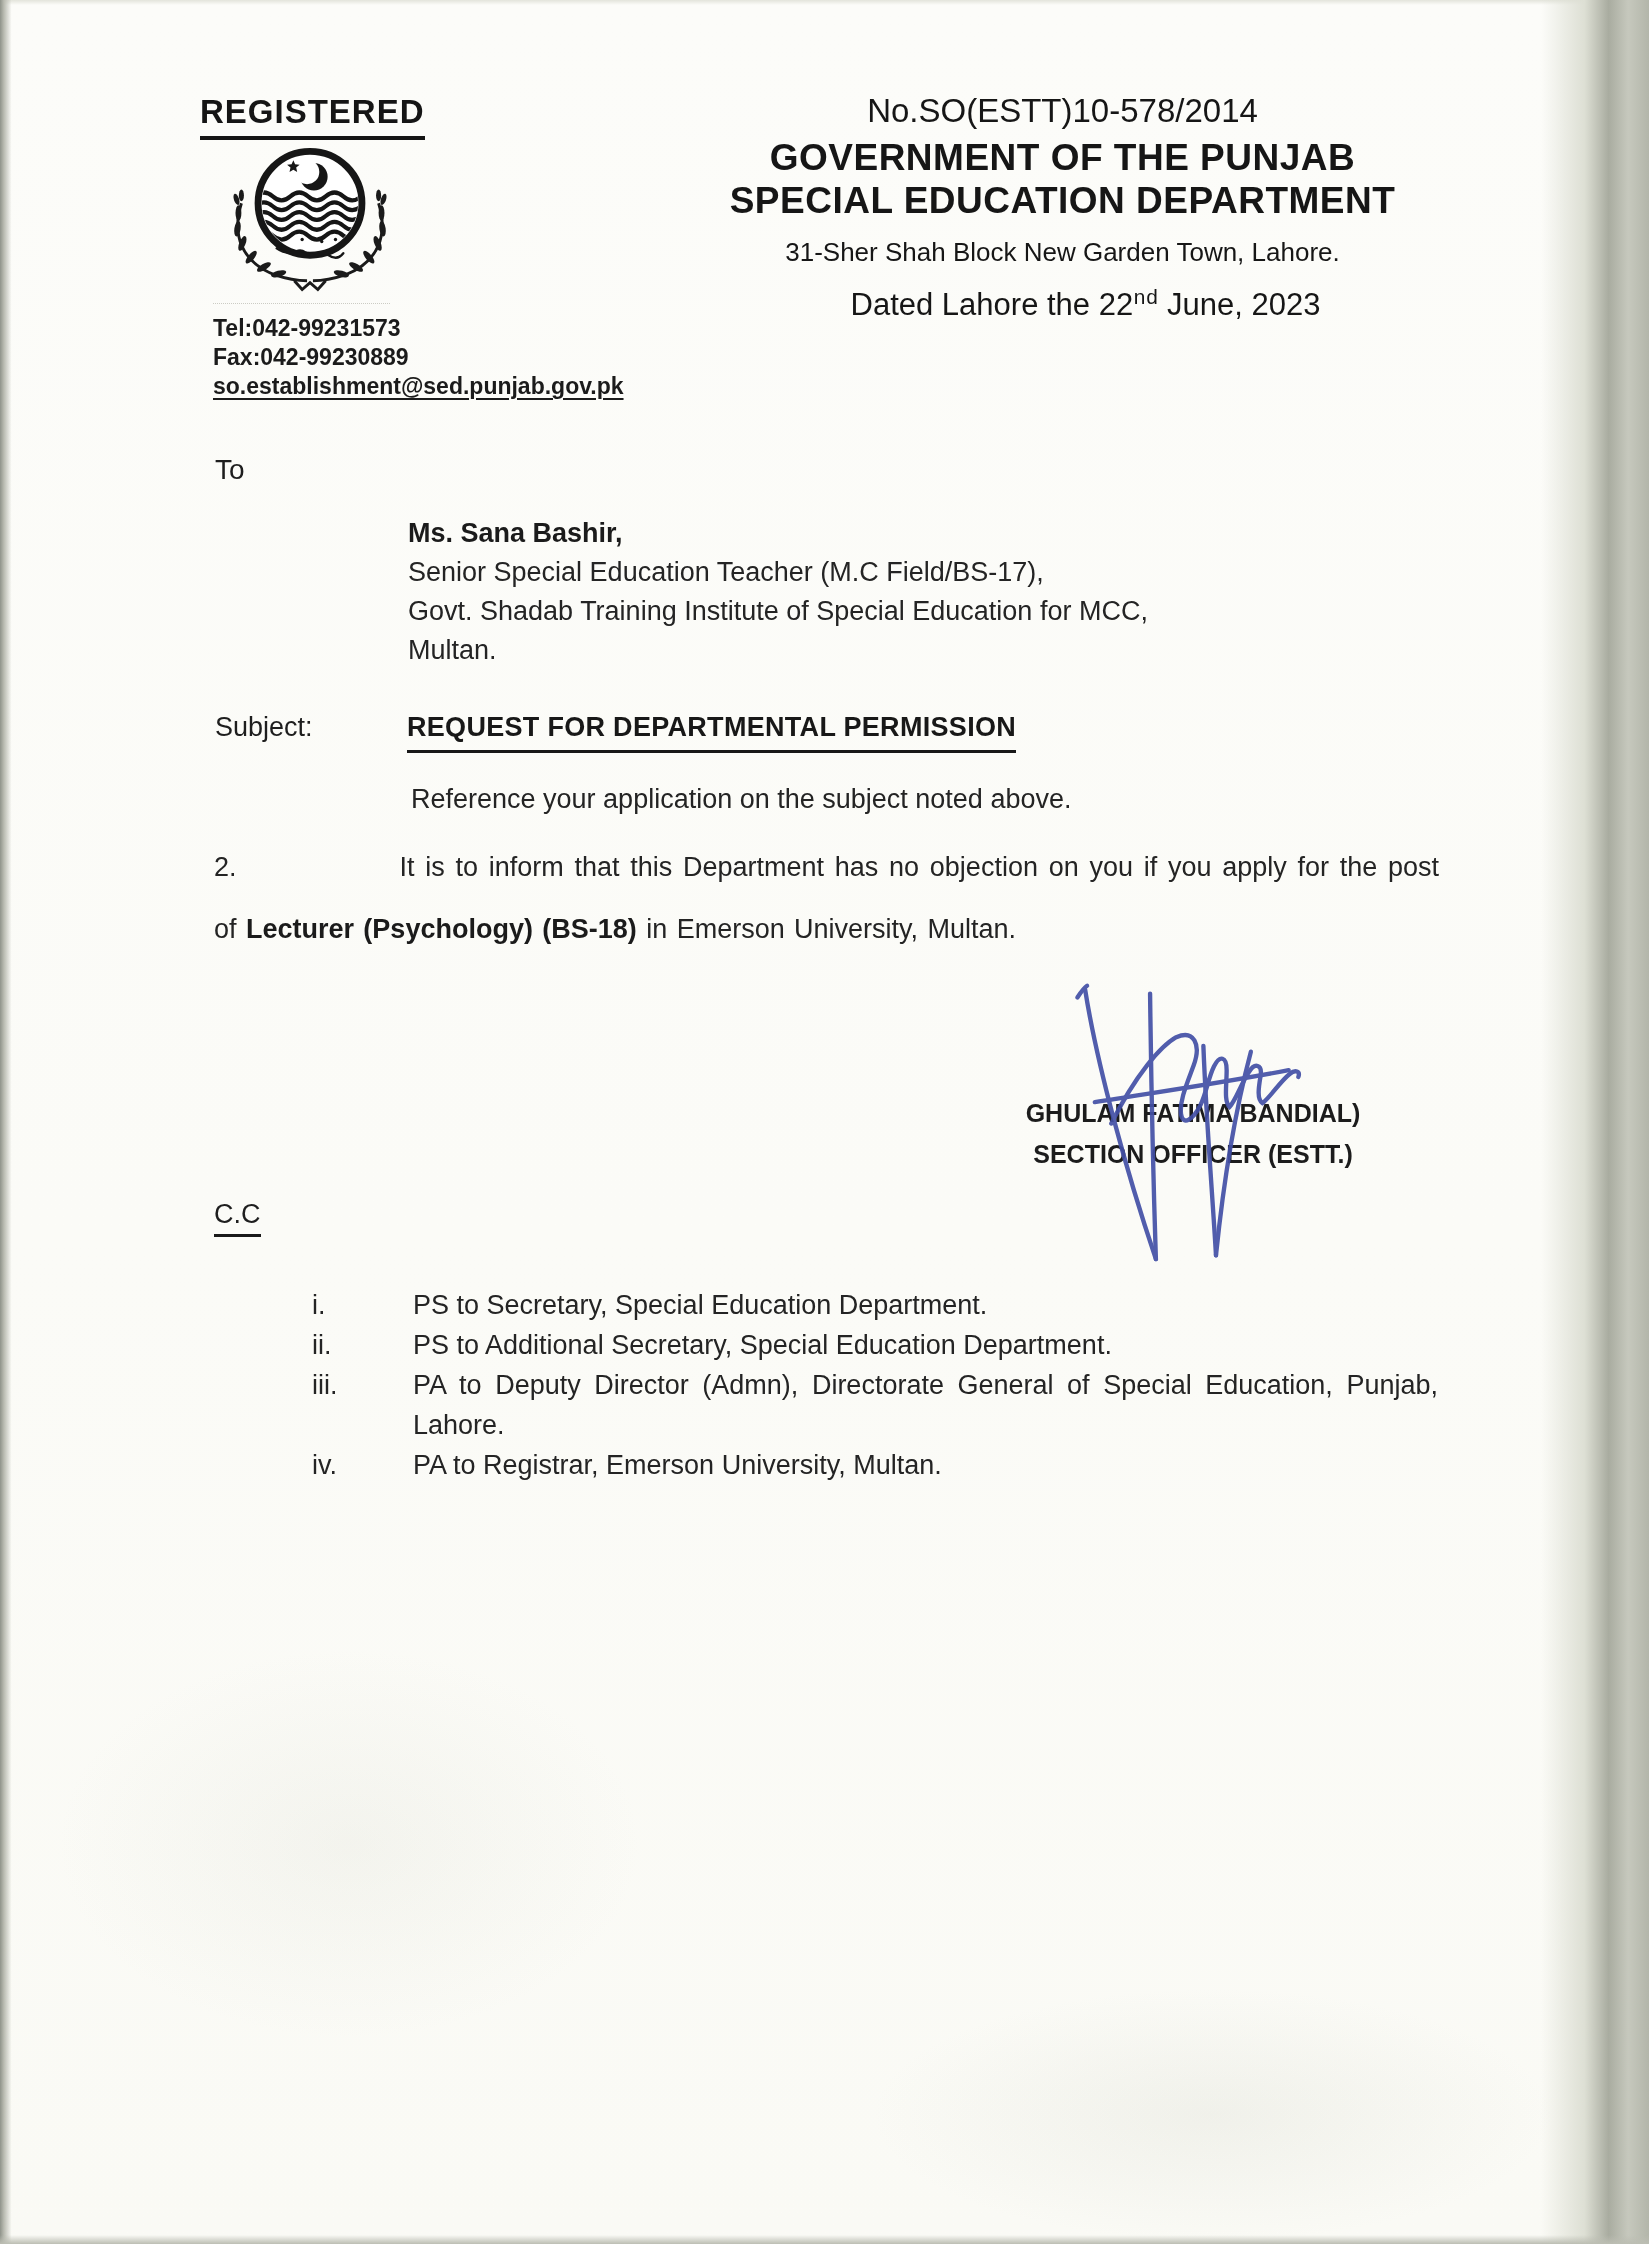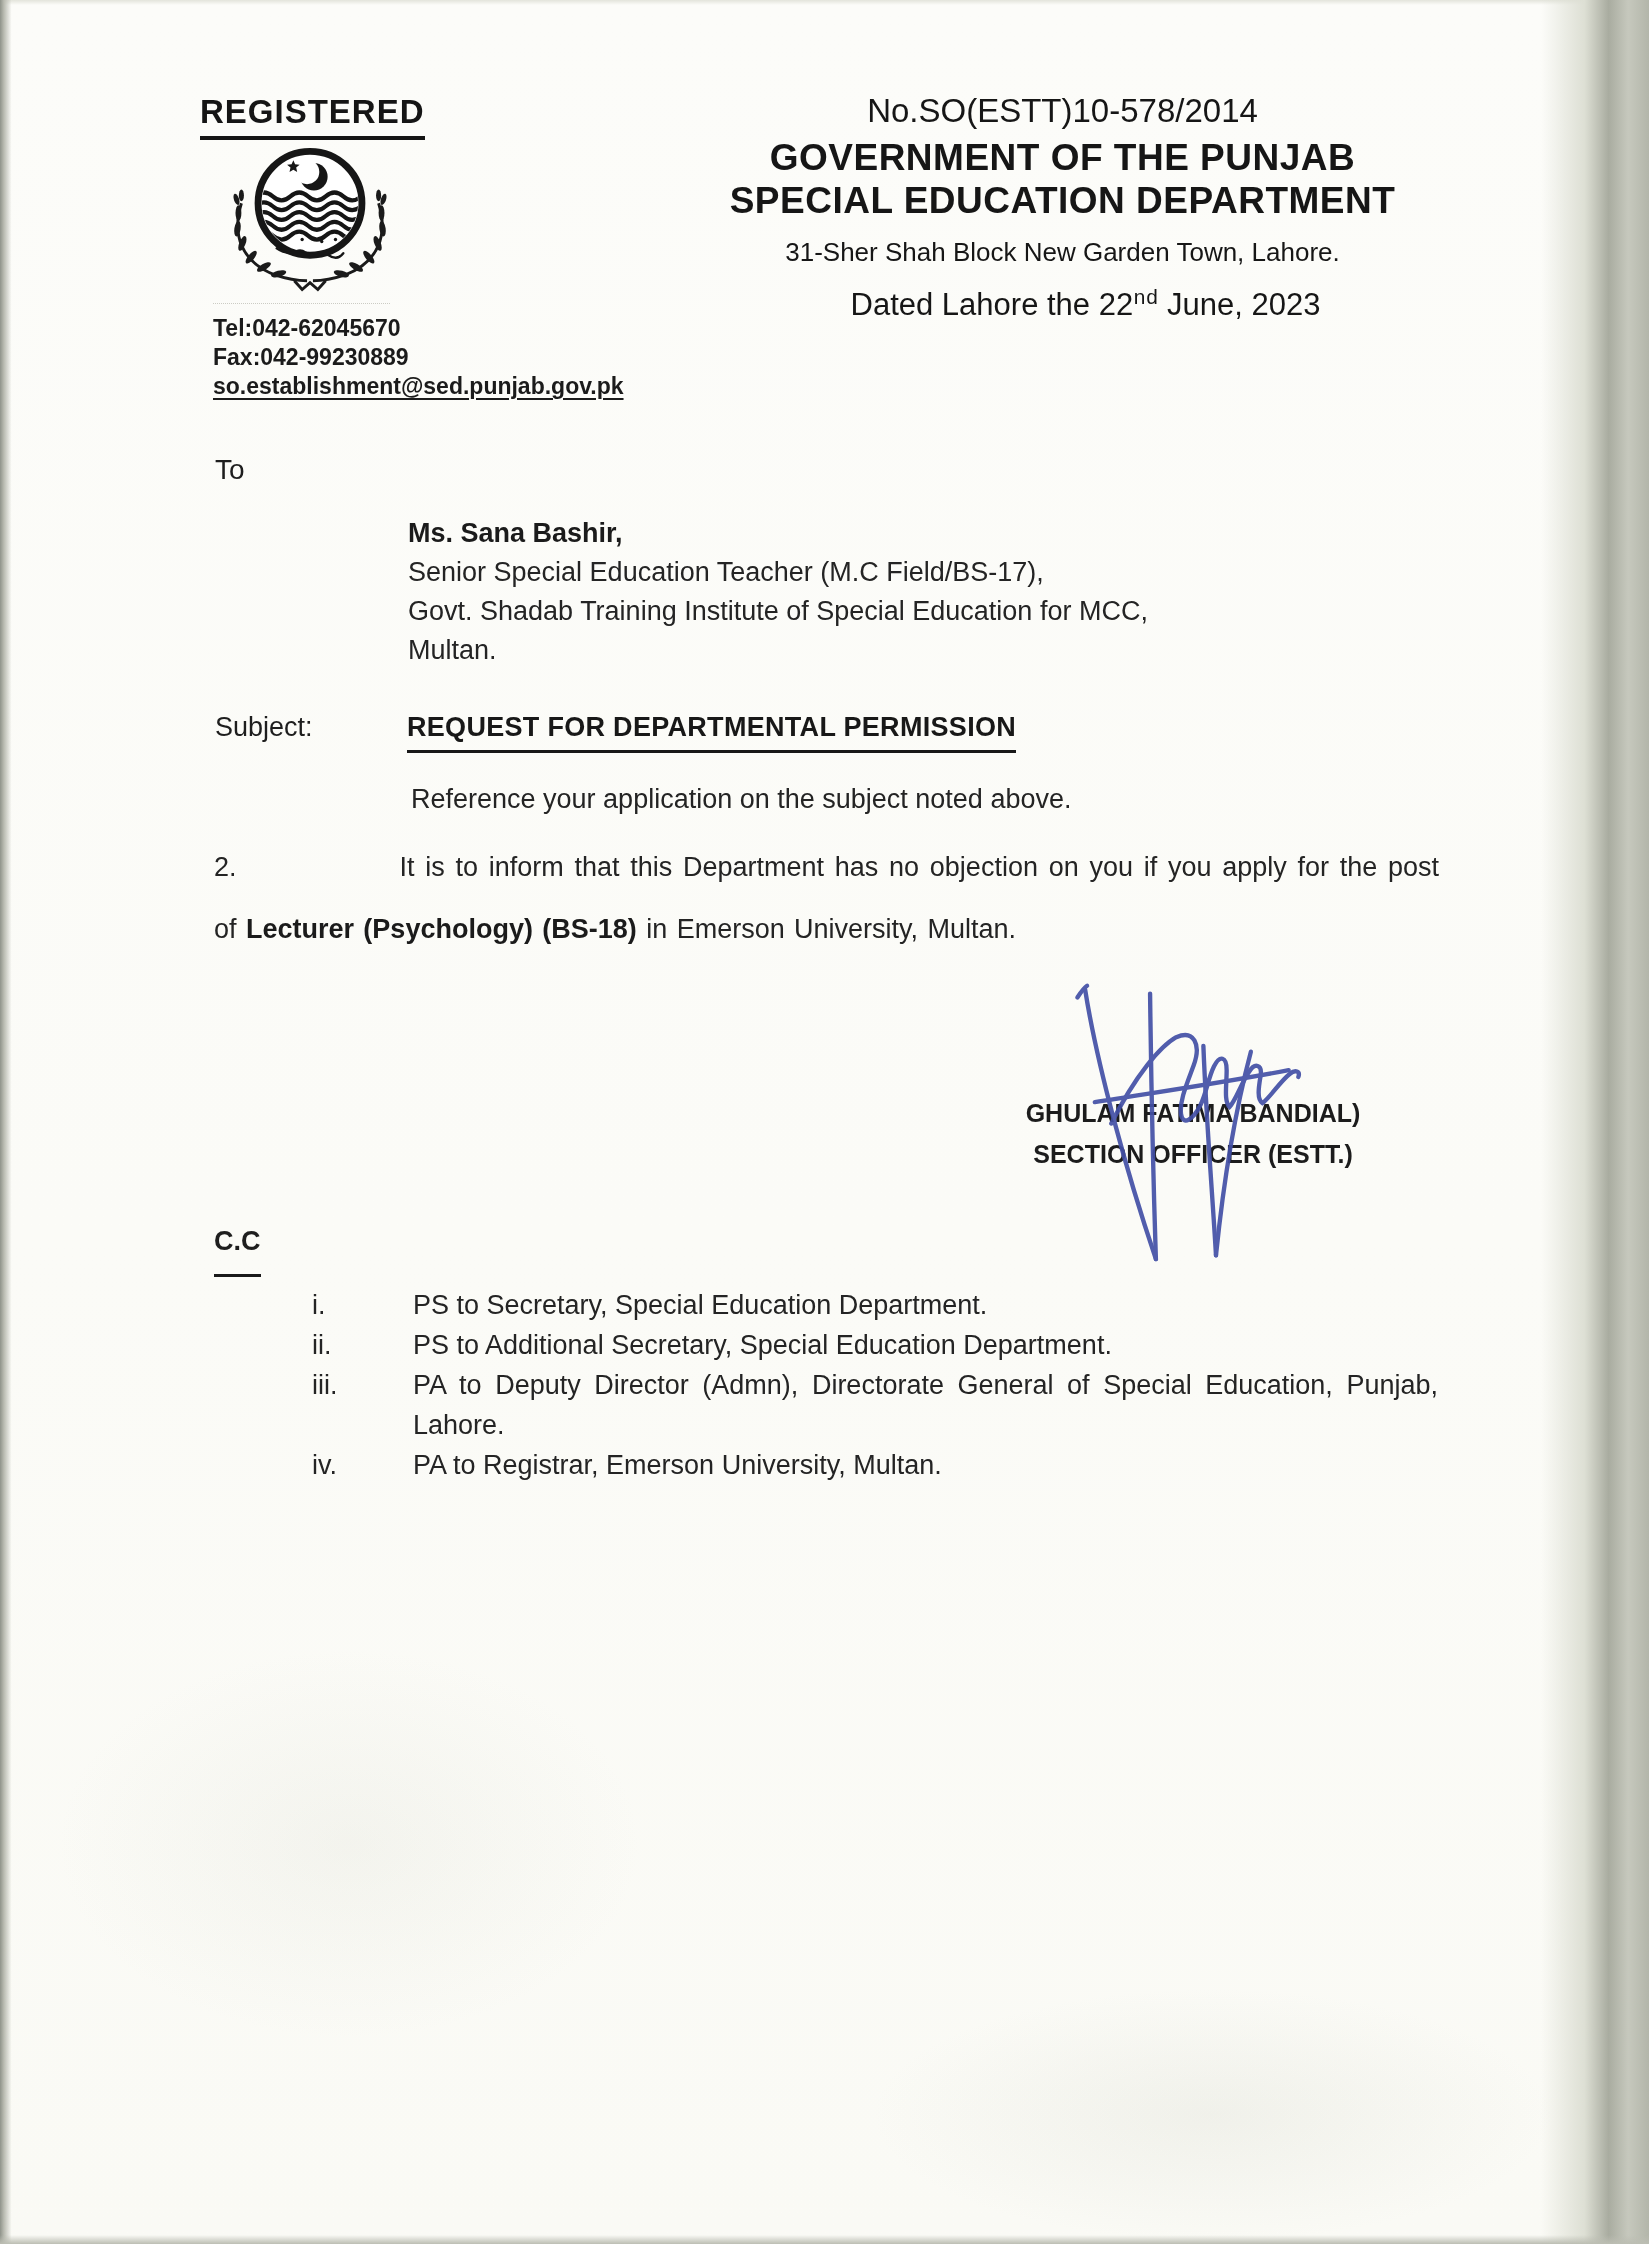--- a/index.html
+++ b/index.html
@@ -55,22 +55,22 @@
 
   .para2{position:absolute;left:214px;top:836px;width:1225px;
     font-size:27px;line-height:62px;text-align:justify;color:#242424;word-spacing:1.9px;}
   .para2 .tab{display:inline-block;width:163px;}
   .para2 b{color:#1b1b1b;}
 
   .sig-block{position:absolute;left:999px;top:1093px;width:388px;text-align:center;
     font-size:25px;font-weight:bold;line-height:41px;color:#1c1c1c;z-index:1;}
   .signature-svg{position:absolute;left:1058px;top:976px;width:252px;height:291px;z-index:2;}
 
-  .cc-label{position:absolute;left:214px;top:1199px;font-size:27px;font-weight:bold;
-    border-bottom:3.9px solid #1a1a1a;padding-bottom:17px;margin-top:27px;}
+  .cc-label{position:absolute;left:214px;top:1199px;font-size:27px;font-weight:normal;
+    border-bottom:3.9px solid #1a1a1a;padding-bottom:4px;}
 
   .cc-list{position:absolute;left:312px;top:1285px;width:1126px;font-size:27px;color:#242424;}
   .cc-row{display:flex;line-height:40px;}
   .cc-num{width:101px;flex:0 0 101px;}
   .cc-text{flex:1;}
   .cc-text.just{text-align:justify;word-spacing:2.9px;}
 
   
   .blotch{position:absolute;border-radius:50%;pointer-events:none;}
   .b1{left:58px;top:1650px;width:582px;height:388px;background:radial-gradient(closest-side,rgba(210,212,200,.18),rgba(210,212,200,0));}
@@ -141,21 +141,21 @@
 
   <div class="letterhead">
     <div class="lh-ref">No.SO(ESTT)10-578/2014</div>
     <div class="lh-org1">GOVERNMENT OF THE PUNJAB</div>
     <div class="lh-org2">SPECIAL EDUCATION DEPARTMENT</div>
     <div class="lh-addr">31-Sher Shah Block New Garden Town, Lahore.</div>
     <div class="lh-dated"><span>Dated Lahore the 22</span><sup>nd</sup><span> June, 2023</span></div>
   </div>
 
   <div class="contact">
-    <div>Tel:042-62045670</div>
+    <div>Tel:042-99231573</div>
     <div>Fax:042-99230889</div>
     <div class="email">so.establishment@sed.punjab.gov.pk</div>
   </div>
 
   <div class="to-label">To</div>
 
   <div class="recipient">
     <div class="r-name">Ms. Sana Bashir,</div>
     <div>Senior Special Education Teacher (M.C Field/BS-17),</div>
     <div>Govt. Shadab Training Institute of Special Education for MCC,</div>

